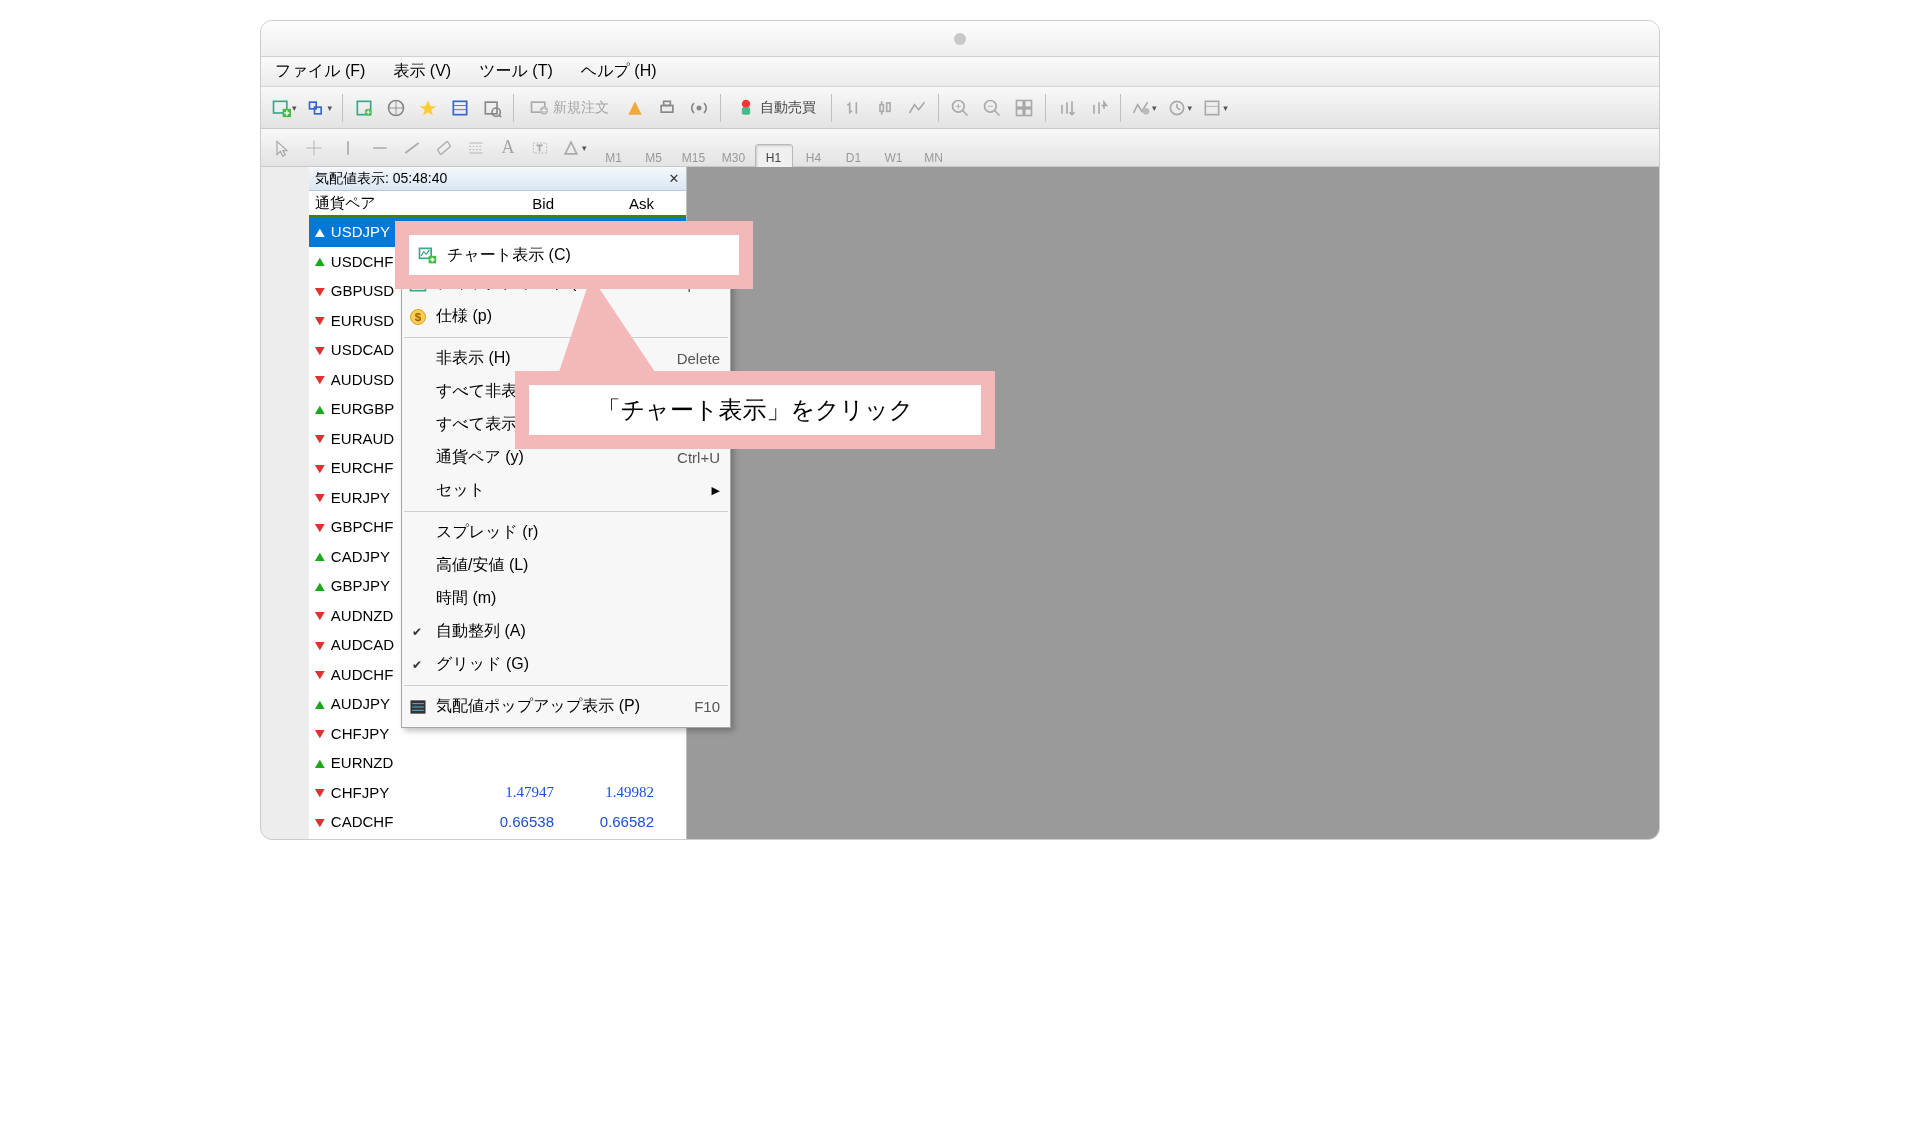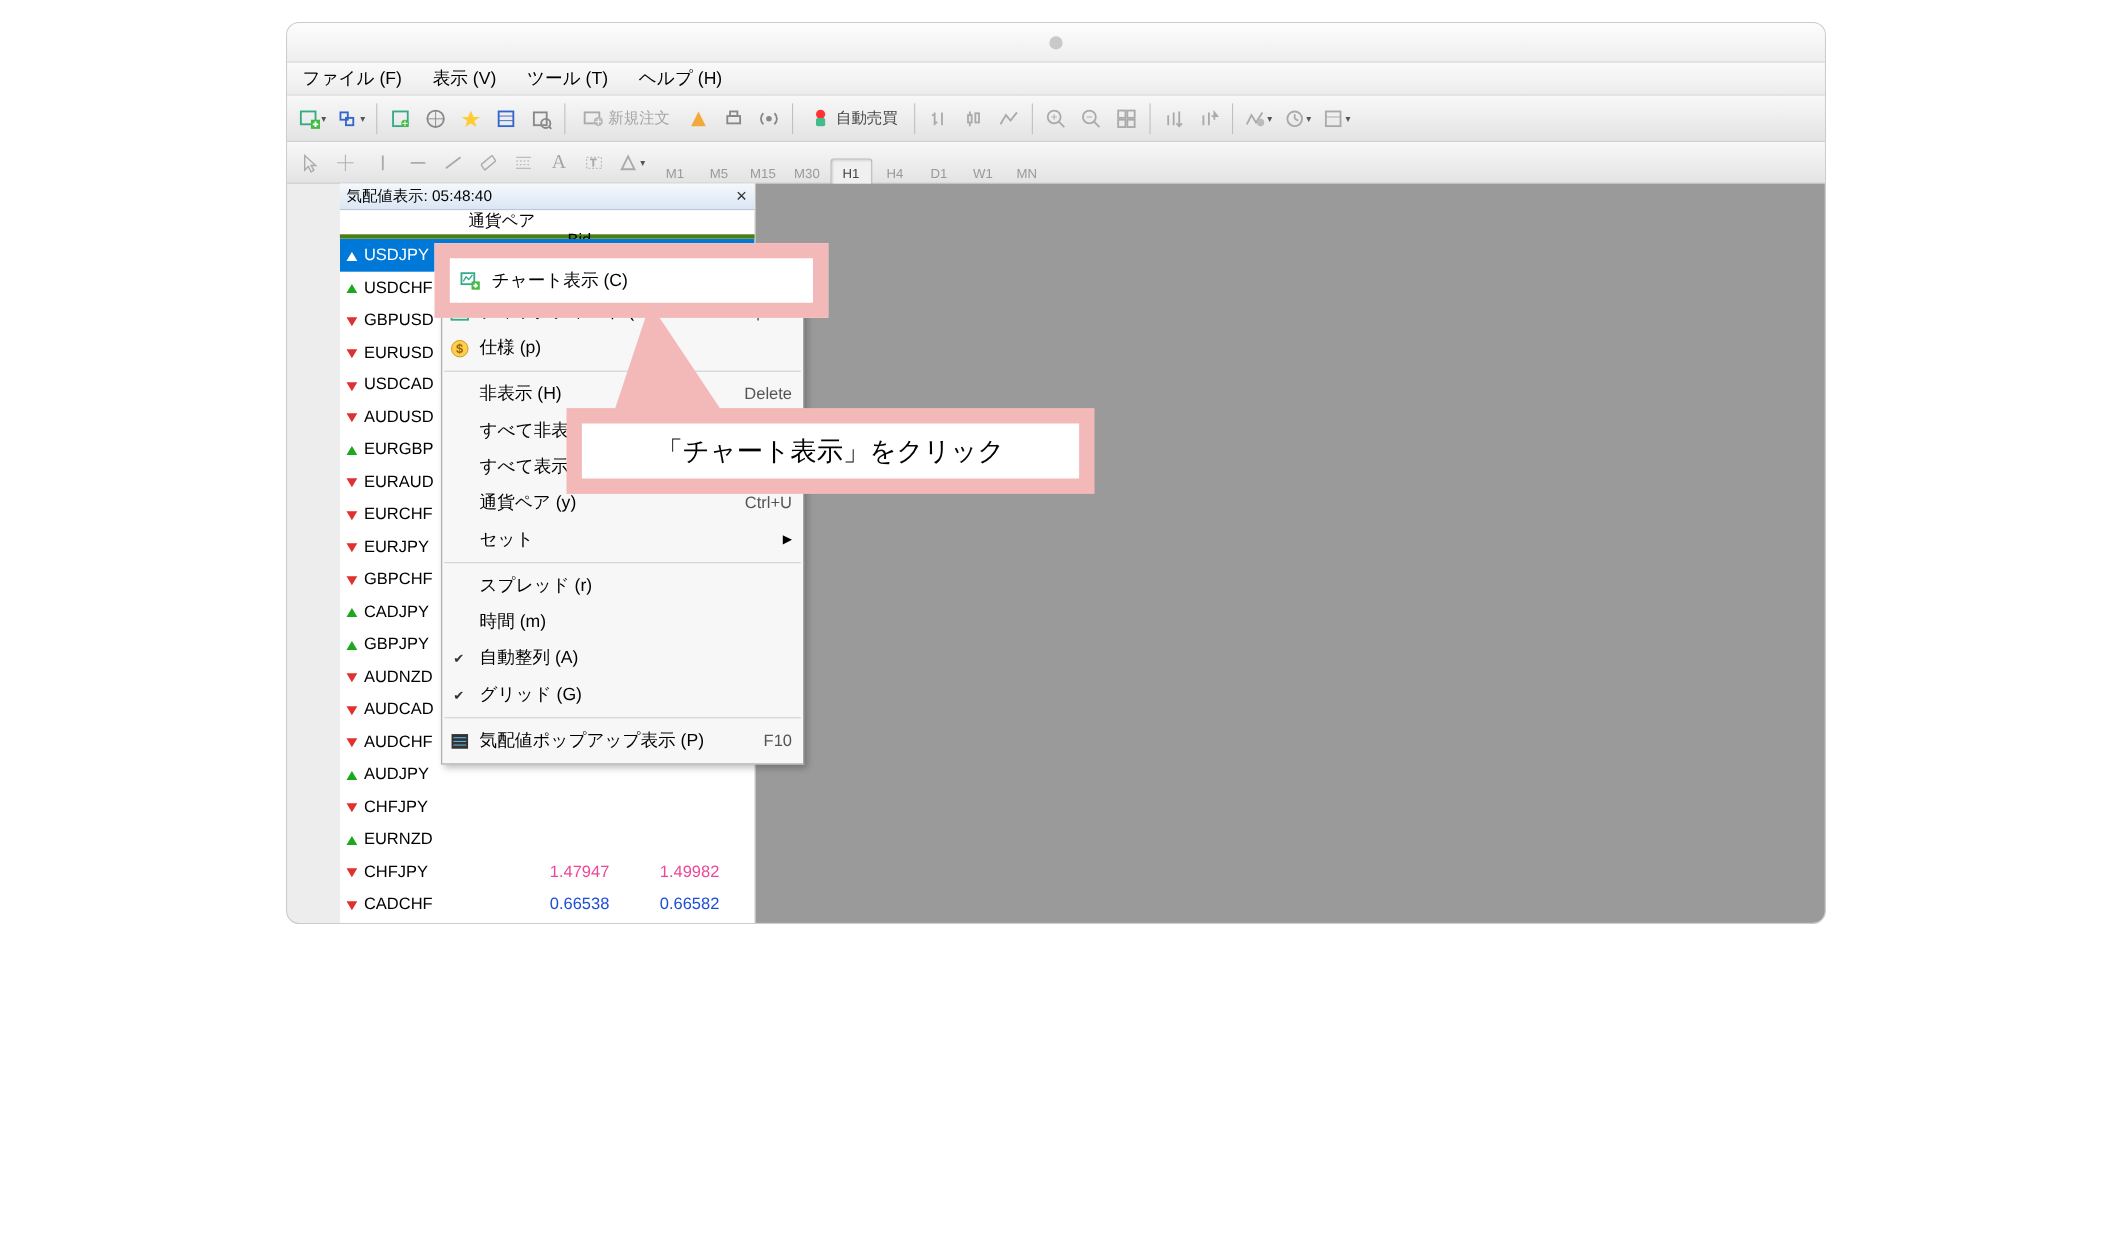--- a/index.html
+++ b/index.html
@@ -23,36 +23,36 @@
 .toolbar2 { height:38px; background:linear-gradient(#f8f8f8,#e3e3e3); border-bottom:1px solid #c9c9c9; display:flex; align-items:center; padding:0 6px; gap:2px; font-size:14px; color:#888;}
 .tf-btn { min-width:38px; height:28px; border:1px solid transparent; border-radius:3px; display:flex; align-items:center; justify-content:center;font-size:12px;color:#999;margin-top:20px;}
 .tf-btn.active{border-color:#b8b8b8; background:#f0f0f0;color:#444; box-shadow:inset 1px 1px 2px rgba(0,0,0,.15);}
 
 .body-area { display:flex; height:calc(100% - 36px - 30px - 42px - 38px);margin-left:48px; }
 
 .mw-panel { width:378px; background:#fff; border-right:1px solid #c0c0c0; display:flex; flex-direction:column; }
 .mw-title { height:24px; background:linear-gradient(#f4f8fc,#dbe6f4); border-bottom:1px solid #b9c7da; font-size:14px; display:flex; align-items:center; justify-content:space-between; padding:0 4px 0 6px;}
 .mw-title .close{width:16px;height:16px;display:flex;align-items:center;justify-content:center;font-size:13px;color:#333;border:1px solid transparent;}
 
-.mw-header { display:flex; font-size:15px; height:26px; align-items:center; border-bottom:4px solid #4d7c0f;flex-direction:column;}
+.mw-header { display:flex; font-size:15px; height:26px; align-items:center; border-bottom:2px solid #4d7c0f;}
 .mw-header div:nth-child(1){width:155px;padding-left:6px;}
 .mw-header div:nth-child(2){width:100px;text-align:right;padding-right:10px;}
 .mw-header div:nth-child(3){width:100px;text-align:right;padding-right:10px;}
 
 .mw-rows { flex:1; overflow:hidden; }
 .mw-row { display:flex; font-size:15px; height:29.5px; align-items:center; }
 .mw-row.selected{ background:#0078d7; color:#fff; }
 .mw-row div:nth-child(1){width:155px;padding-left:4px;display:flex;align-items:center;gap:4px;}
 .mw-row div:nth-child(2){width:100px;text-align:right;padding-right:10px;}
 .mw-row div:nth-child(3){width:100px;text-align:right;padding-right:10px;}
 .arrow-up{color:#1ca81c;font-size:14px;}
 .arrow-down{color:#e03030;font-size:14px;}
 .selected .arrow-up,.selected .arrow-down{color:#fff;}
 .price-up{color:#1d4ed8;}
-.price-down{color:#ec4899;}
+.price-down{color:#1d4ed8;font-family:Liberation Serif, serif;}
 
 .chart-area { flex:1; background:#9a9a9a; position:relative; }
 
 
 .ctx-menu { position:absolute; left:140px; top:208px; width:330px; background:#f7f7f7; border:1px solid #a5a5a5; box-shadow:3px 3px 6px rgba(0,0,0,.25); z-index:10; padding:4px 0;}
 .ctx-row { display:flex; align-items:center; height:33px; padding:0 10px 0 34px; font-size:16px; position:relative;}
 .ctx-row .shortcut{margin-left:auto; color:#555; font-size:15px;}
 .ctx-row .icon{position:absolute;left:6px;width:20px;height:20px;display:flex;align-items:center;justify-content:center;}
 .ctx-row .arrow{margin-left:auto;font-size:11px;}
 .ctx-row .check{position:absolute;left:10px;font-size:12px;color:#333;}
@@ -562,20 +562,23 @@
       </div>
       <div class="ctx-row">
         <span>セット</span>
         <span class="arrow">▶</span>
       </div>
       <div class="ctx-sep"></div>
       <div class="ctx-row">
         <span>スプレッド (r)</span>
       </div>
       <div class="ctx-row">
+        <span>高値/安値 (L)</span>
+      </div>
+      <div class="ctx-row">
         <span>時間 (m)</span>
       </div>
       <div class="ctx-row">
         <span class="check">✔</span>
         <span>自動整列 (A)</span>
       </div>
       <div class="ctx-row">
         <span class="check">✔</span>
         <span>グリッド (G)</span>
       </div>

